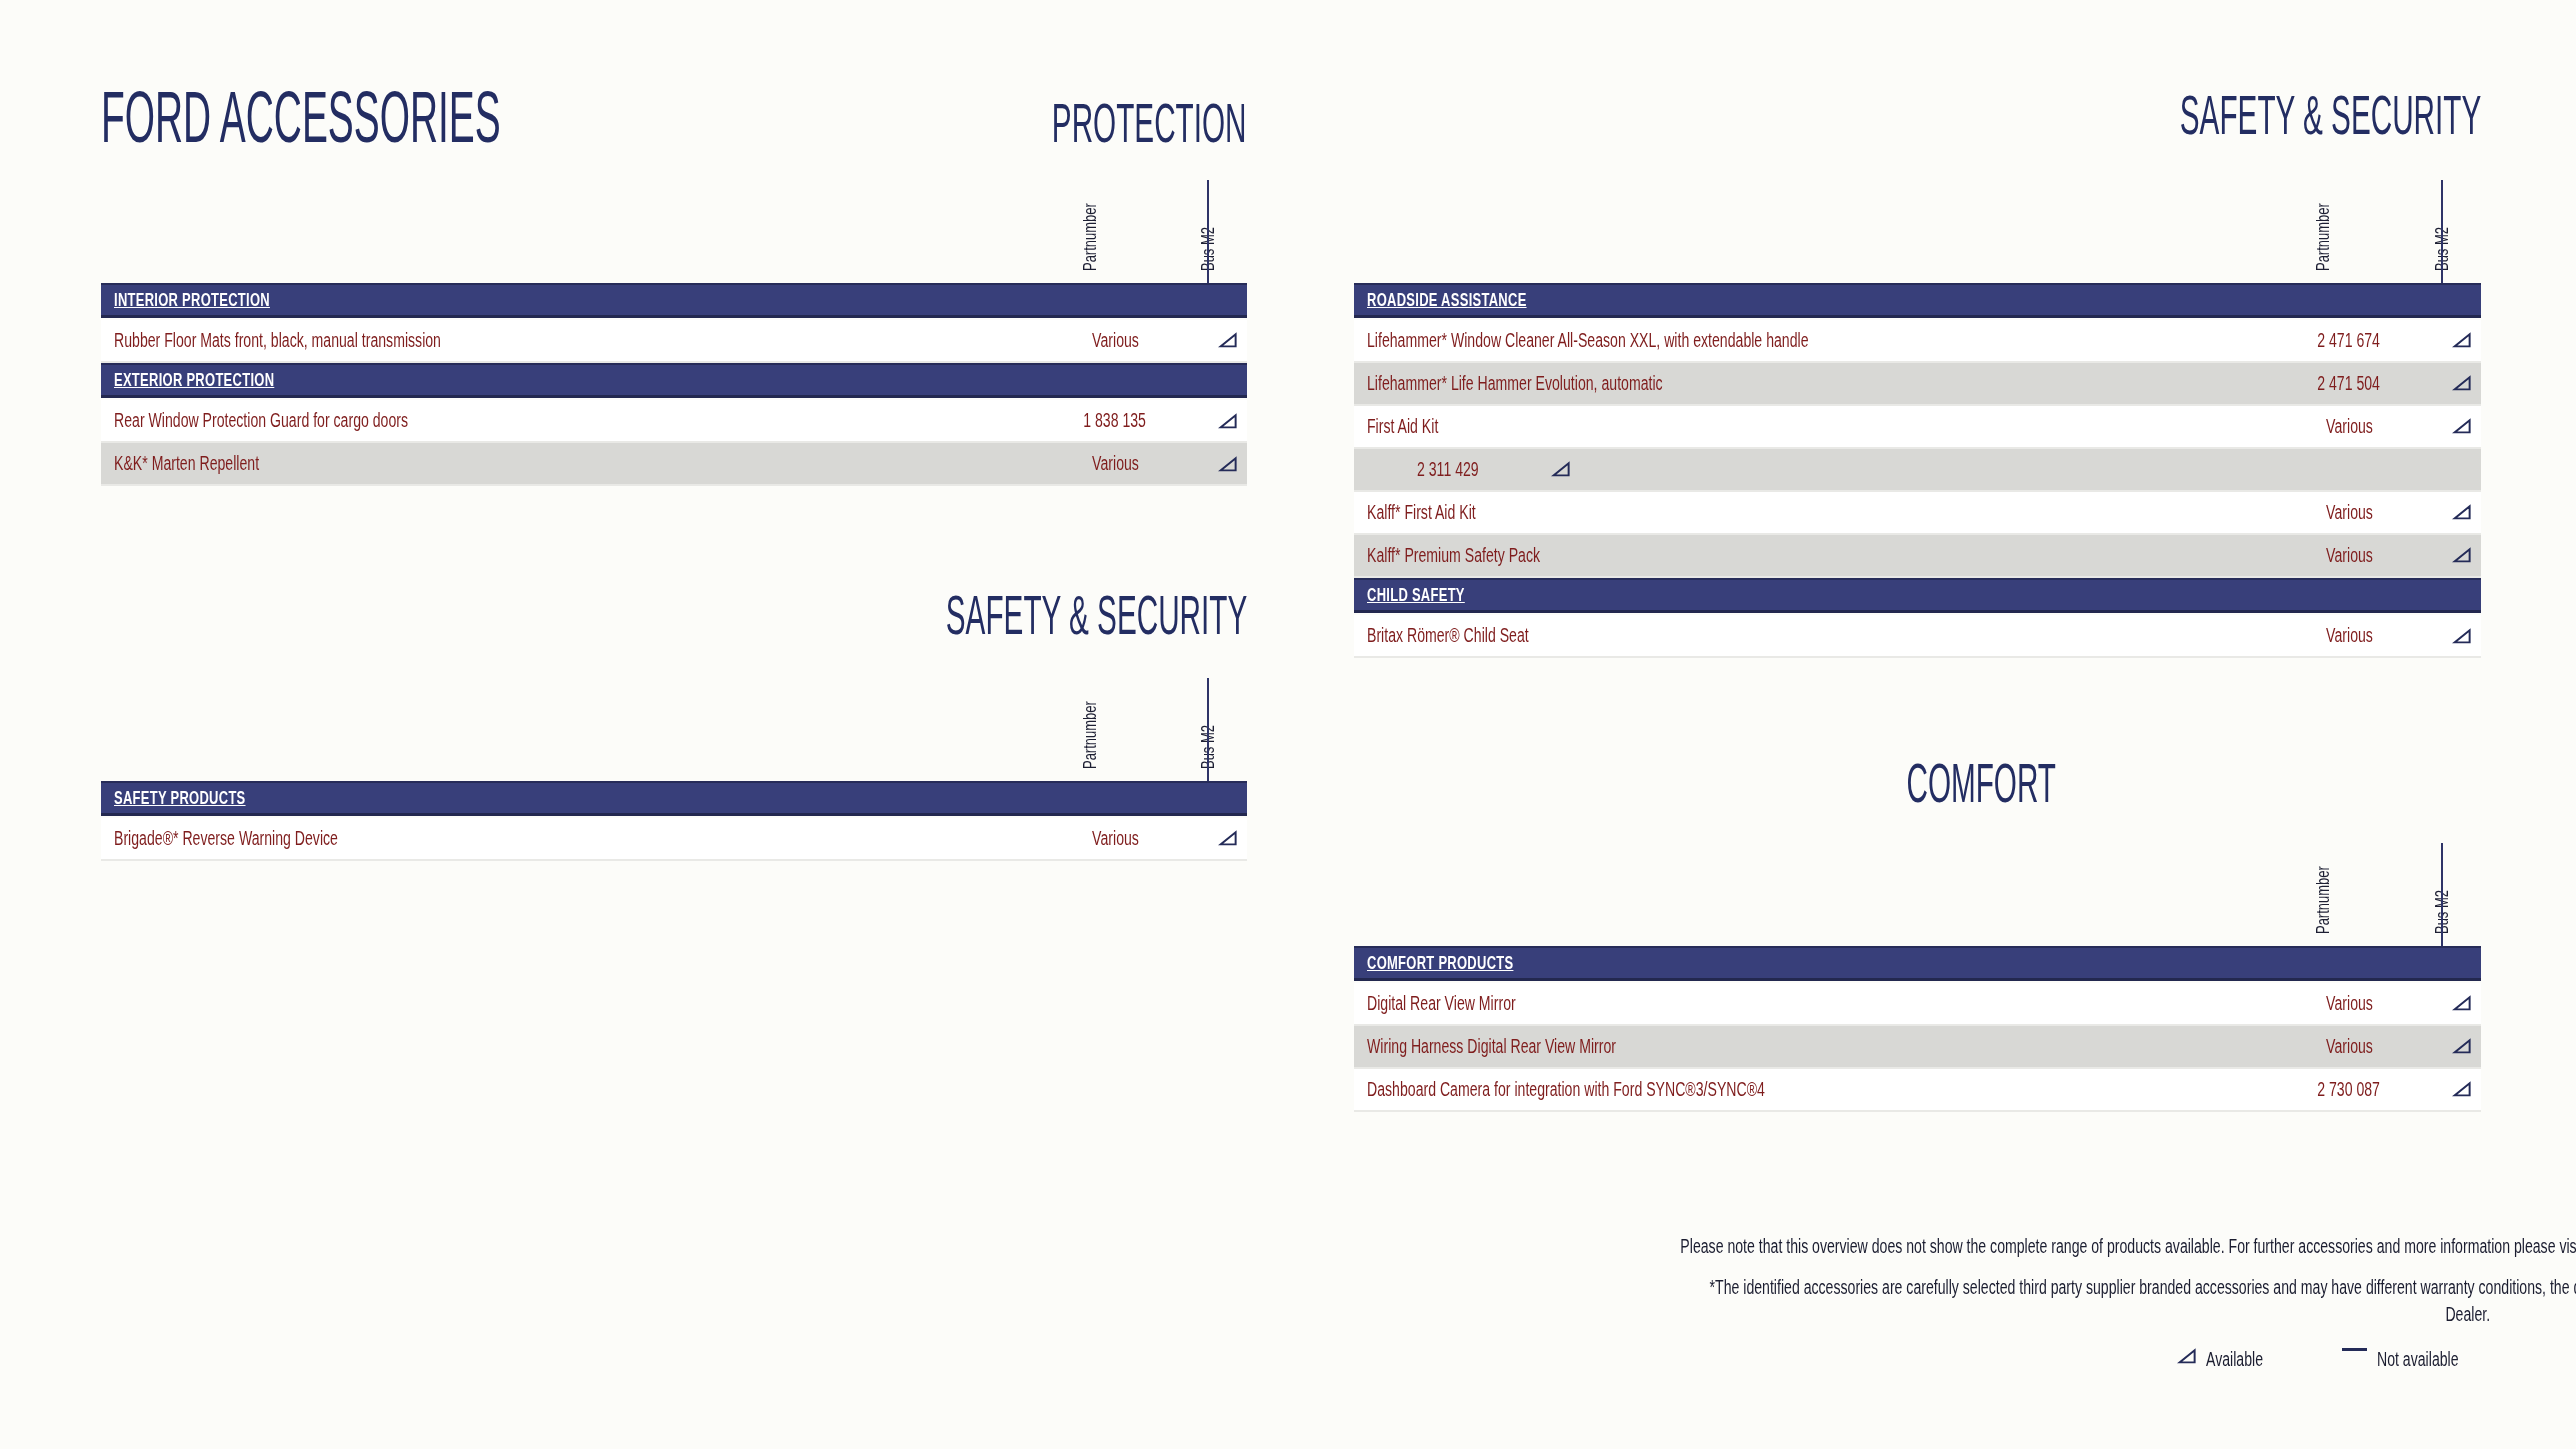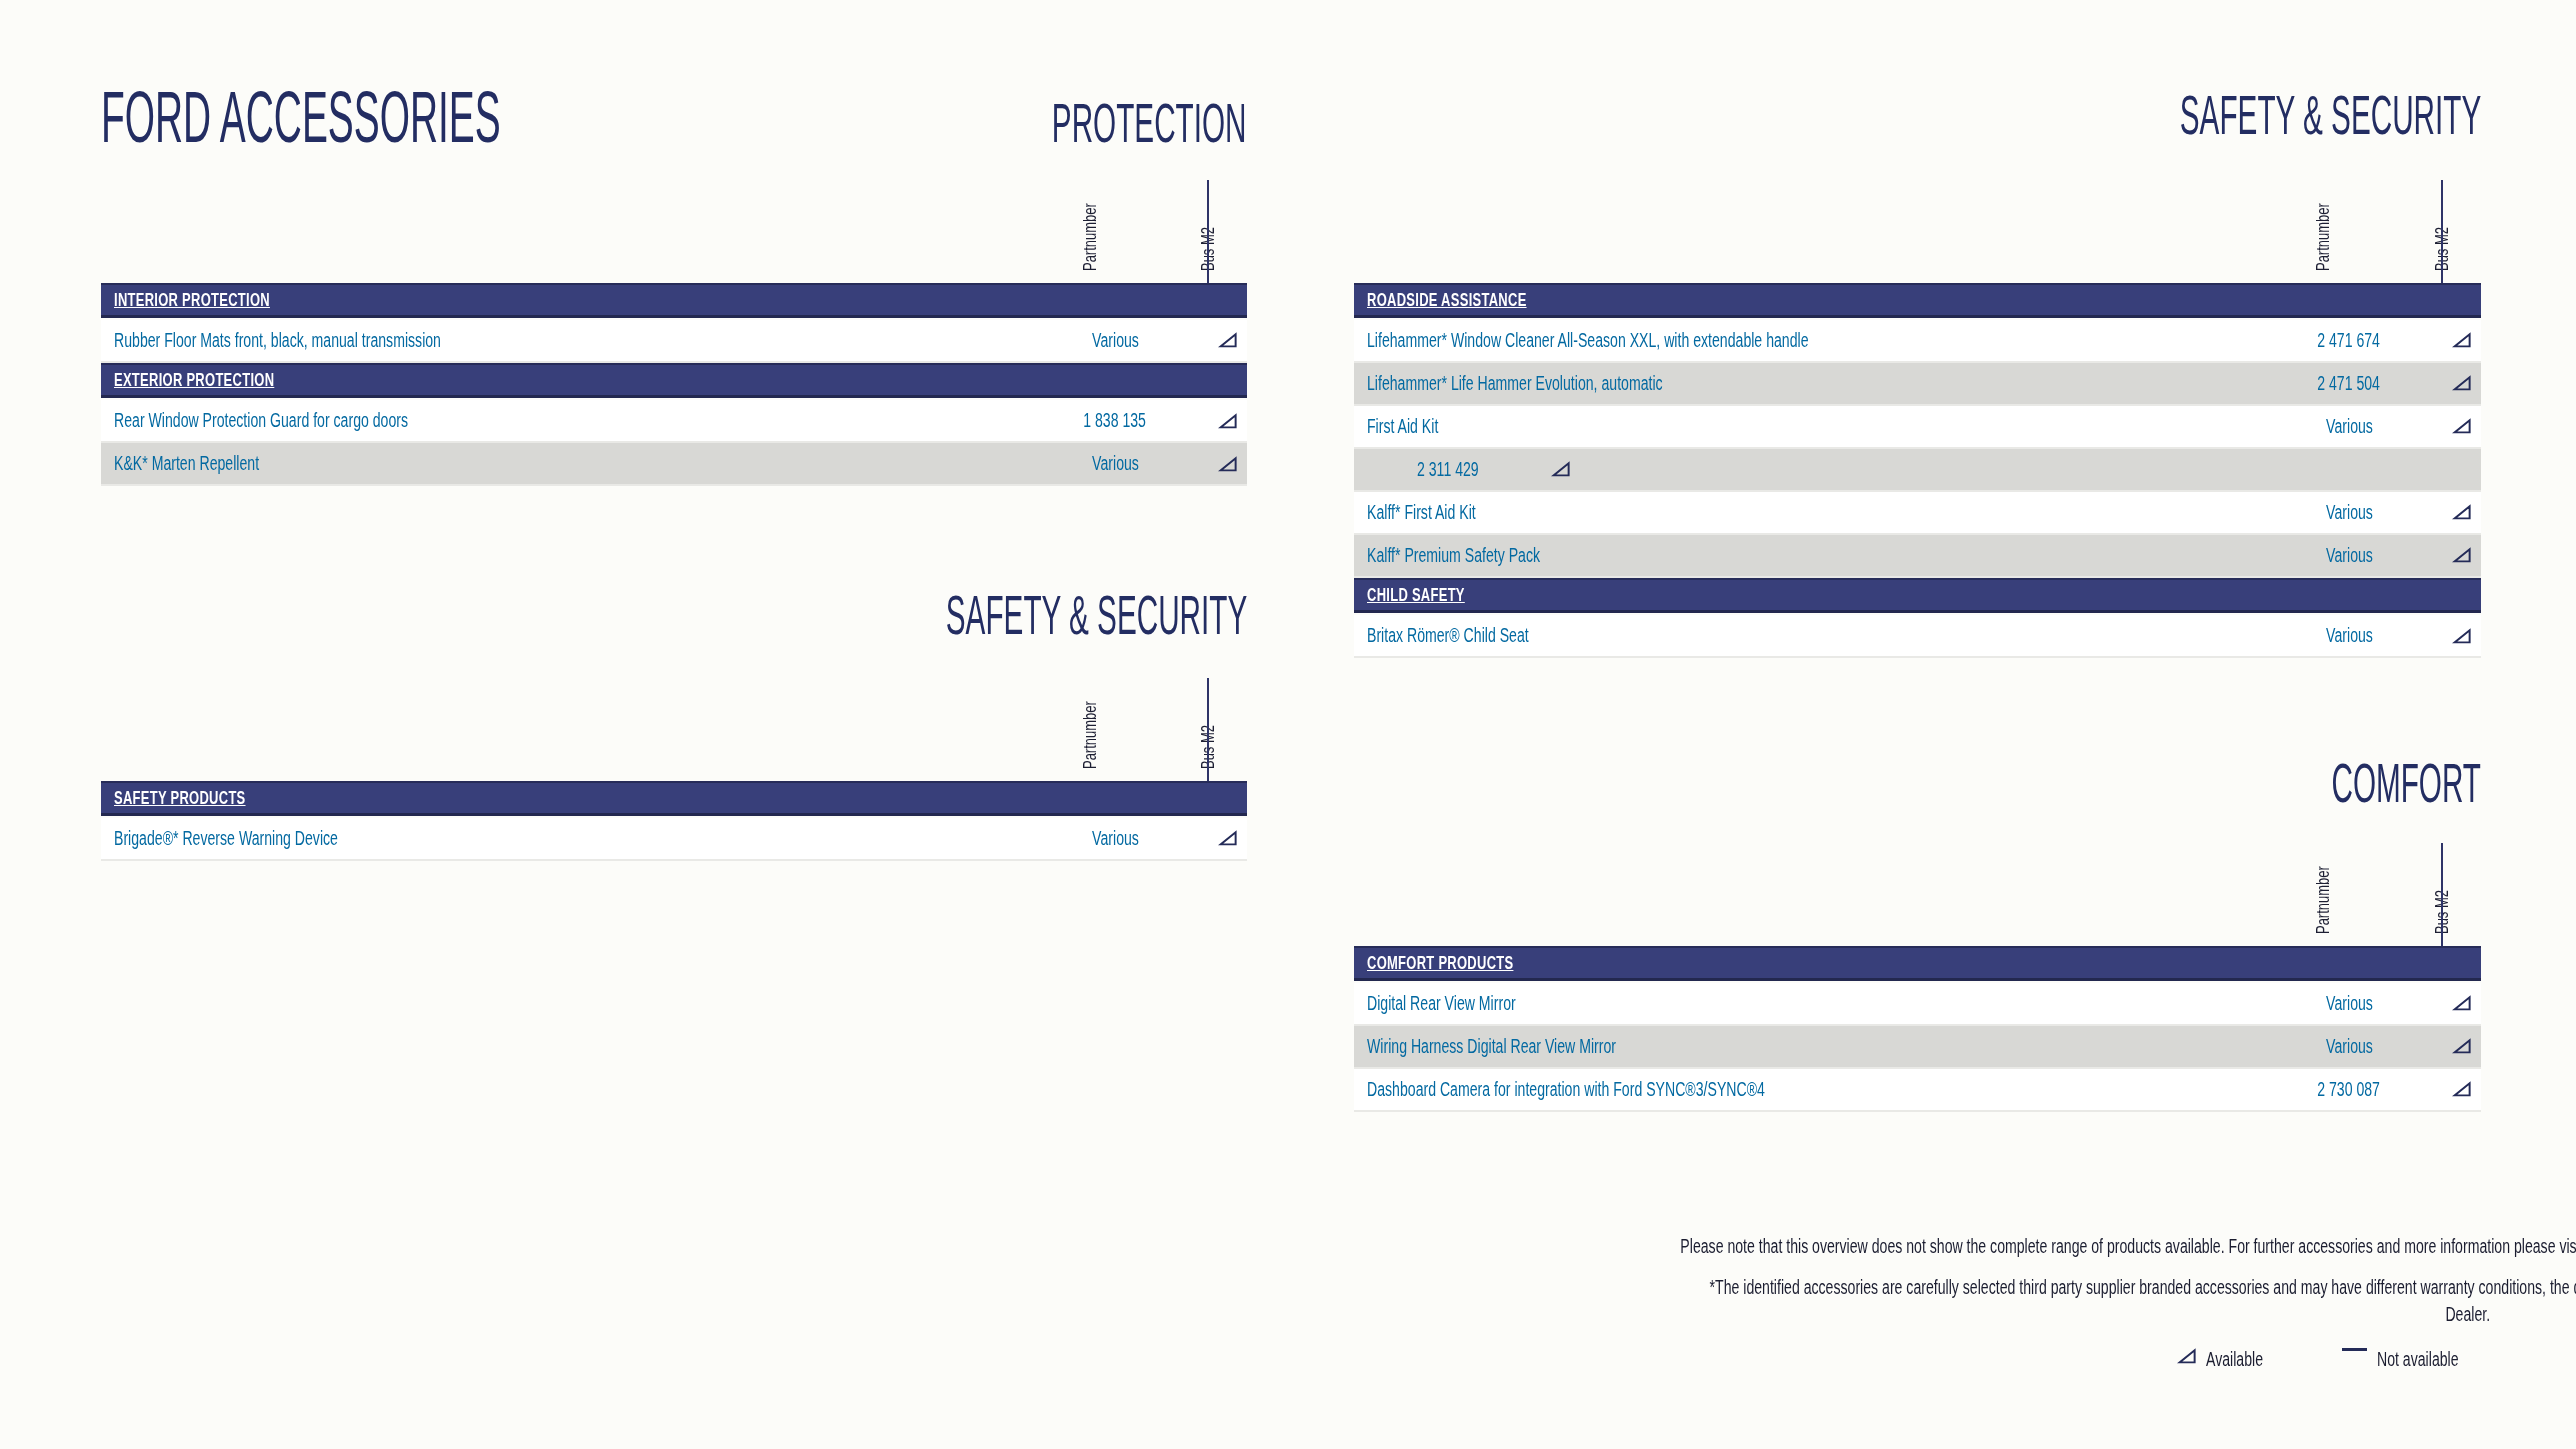--- a/index.html
+++ b/index.html
@@ -16,21 +16,21 @@
   .brand-title{font-size:72px;line-height:1;color:#232d62;letter-spacing:0;display:inline-block;transform:scaleX(0.54);transform-origin:0 100%;white-space:nowrap;}
   .sec-title{font-size:55px;line-height:1;color:#232d62;display:inline-block;transform:scaleX(0.54);transform-origin:100% 100%;white-space:nowrap;}
   .floating-title{position:absolute;text-align:right;}
 
   
   .tbl{position:absolute;}
   .thead{position:relative;height:109px;}
   .rot{position:absolute;bottom:11.6px;height:20px;line-height:20px;font-size:18px;color:#1d1f33;white-space:nowrap;transform-origin:0 100%;transform:rotate(-90deg) scaleX(0.72);}
   .vline{position:absolute;right:38px;bottom:0;width:2.2px;height:103px;background:#2e3468;}
   .band{height:35px;box-sizing:border-box;background:#383f7a;border-top:2.9px solid #272c59;border-bottom:3.6px solid #23284f;color:#ffffff;display:flex;align-items:center;padding-left:13px;font-size:18px;font-weight:bold;letter-spacing:0.4px;margin-bottom:2.2px;text-decoration:underline;}
-  .row{height:43px;box-sizing:border-box;border-bottom:2.2px solid #e9e9e6;background:#ffffff;display:flex;align-items:center;font-size:19.6px;color:#0369a1;}
+  .row{height:43px;box-sizing:border-box;border-bottom:2.2px solid #e9e9e6;background:#ffffff;display:flex;align-items:center;font-size:19.6px;color:#7f1d1d;}
   .row.alt{background:#d8d8d5;}
   .row .name{flex:1;padding-left:13px;min-width:0;}
   .row .part{width:188px;text-align:center;text-decoration:underline;}
   .row .avail{width:38px;display:flex;justify-content:center;align-items:center;}
   .tri{display:block;}
   .tri path{fill:none;stroke:#242b58;stroke-width:2.6;}
 
   
   .footer{position:absolute;right:86px;top:1233px;width:1232px;text-align:right;font-size:19.6px;color:#1b1d30;}
   .fline1{line-height:27.5px;margin-bottom:13px;}
@@ -51,21 +51,21 @@
     <span class="brand-title">FORD ACCESSORIES</span>
     <span class="sec-title">PROTECTION</span>
   </div>
 
   <div class="floating-title" style="left:101px;top:588px;width:1146px;">
     <span class="sec-title">SAFETY &amp; SECURITY</span>
   </div>
   <div class="floating-title" style="left:1354px;top:88px;width:1127px;">
     <span class="sec-title">SAFETY &amp; SECURITY</span>
   </div>
-  <div class="floating-title" style="left:1354px;top:756px;width:1127px;">
+  <div class="floating-title" style="left:1354px;top:756px;width:1127px;text-align:center;">
     <span class="sec-title">COMFORT</span>
   </div>
 
   <div class="tbl" style="left:101px;top:174px;width:1146px;">
     <div class="thead">
       <span class="rot" style="left:999px;">Partnumber</span>
       <span class="rot" style="left:1117px;">Bus M2</span>
       <div class="vline"></div>
     </div>
     <div class="band">

